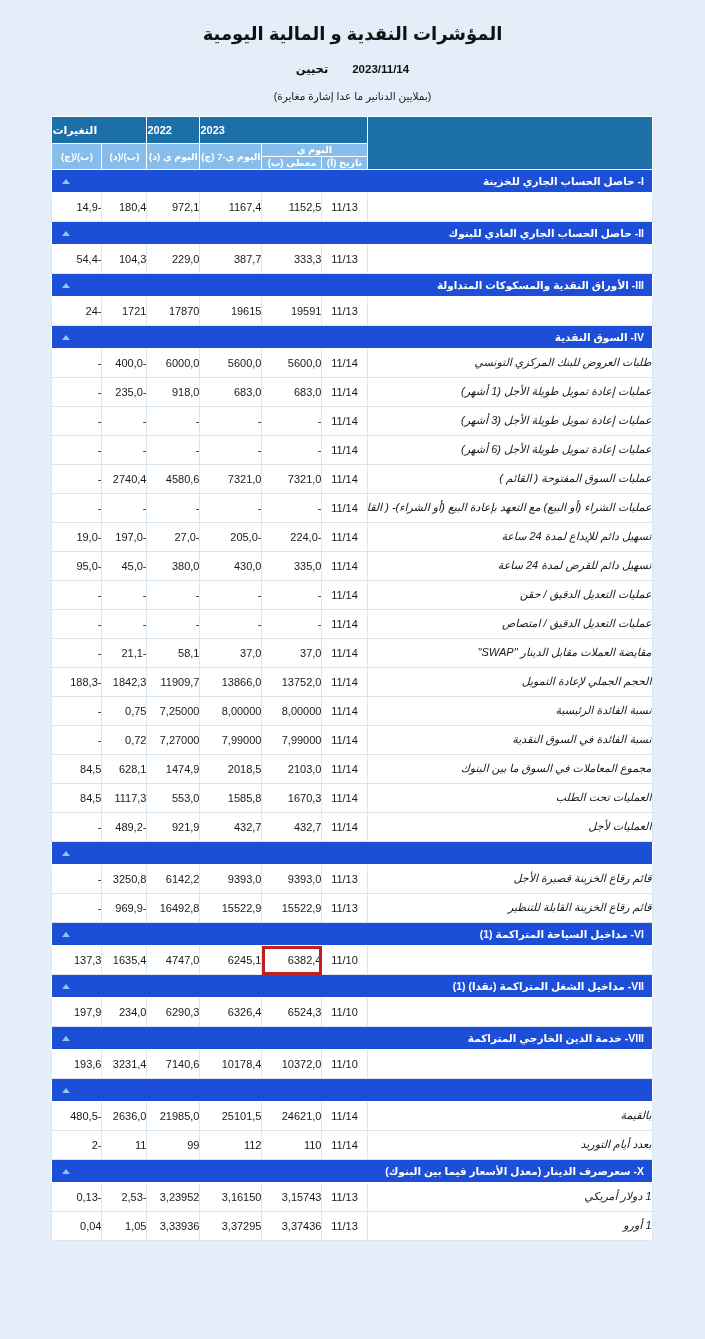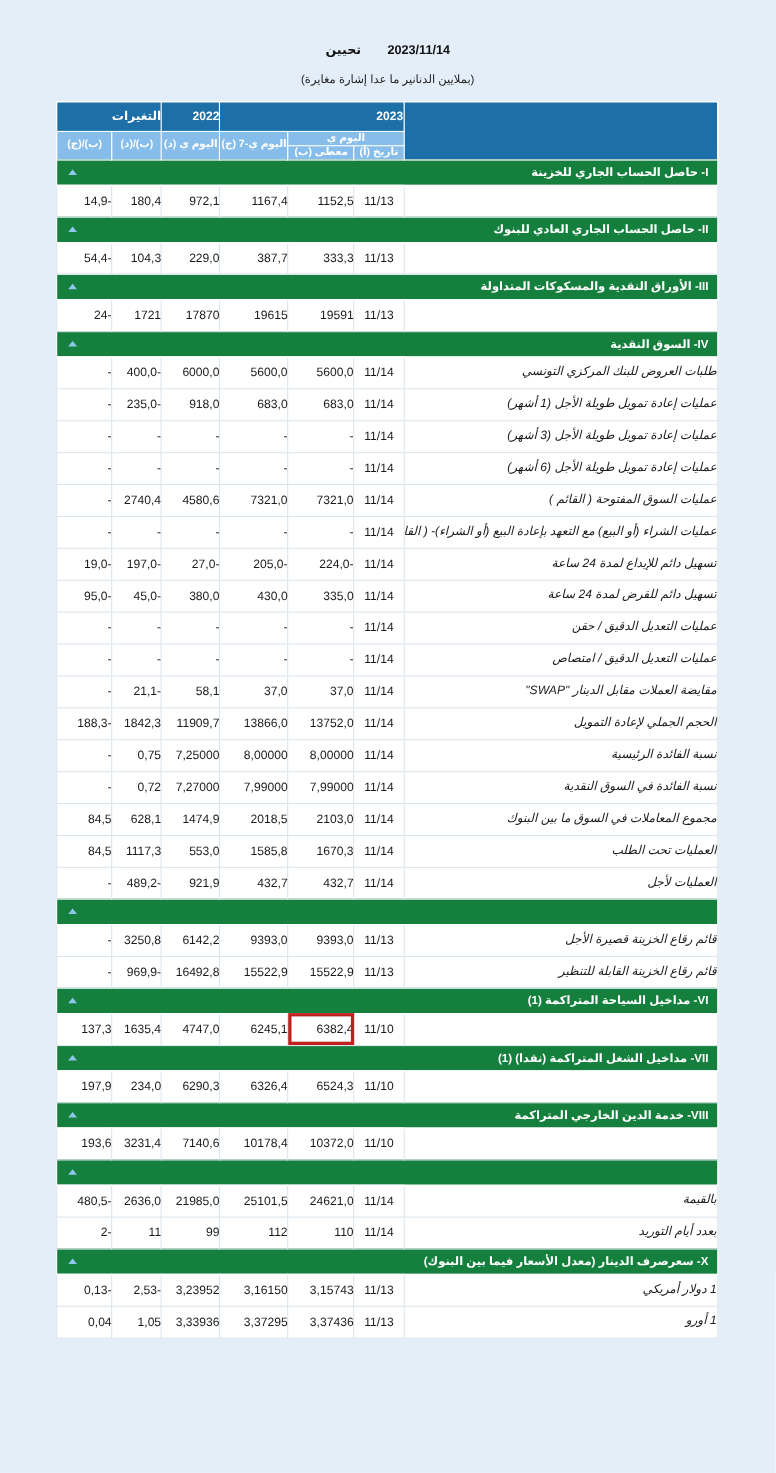--- a/index.html
+++ b/index.html
@@ -77,21 +77,21 @@
     margin: 0;
     vertical-align: middle;
   }
 
   
   .hdr-dark {
     background: #1d6fa8;
     color: #ffffff;
     font-size: 11px;
     font-weight: bold;
-    text-align: right;
+    text-align: left;
     border: 1px solid #ffffff;
     height: 26px;
     line-height: 1.15;
   }
   .hdr-light {
     background: #86bdea;
     color: #ffffff;
     font-size: 9.5px;
     font-weight: bold;
     text-align: center;
@@ -99,21 +99,21 @@
     line-height: 1.25;
     padding: 3px 1px;
   }
   .hdr-blank {
     background: #1d6fa8;
     border: 1px solid #ffffff;
   }
 
   
   tr.section-row td {
-    background: #15803d;
+    background: #1d4ed8;
     color: #ffffff;
     font-size: 10.5px;
     font-weight: bold;
     height: 22px;
     border: 1px solid #ffffff;
     border-left: none;
     border-right: none;
   }
   .section-bar {
     display: flex;
@@ -192,20 +192,21 @@
   col.c5 { width: 60px; }
   col.c6 { width: 45px; }
   col.c7 { width: 285px; }
 </style>
 </head>
 <body>
 
 <div class="page">
 
   <div class="title-block">
+    <h1 class="doc-title">المؤشرات النقدية و المالية اليومية</h1>
     <div class="update-line">
       <span class="update-date">2023/11/14</span><span>تحيين</span>
     </div>
     <div class="unit-note">(بملايين الدنانير ما عدا إشارة مغايرة)</div>
   </div>
 
   <div class="table-wrap">
     <table class="fin">
       <colgroup>
         <col class="c1">

